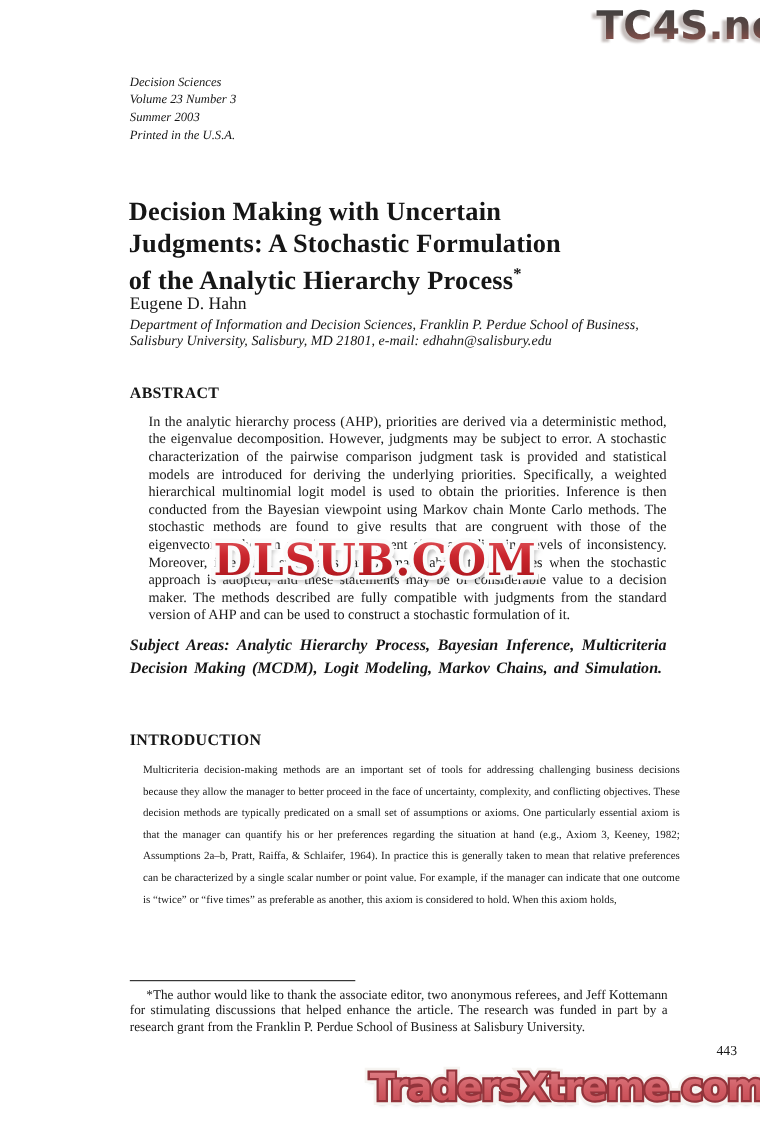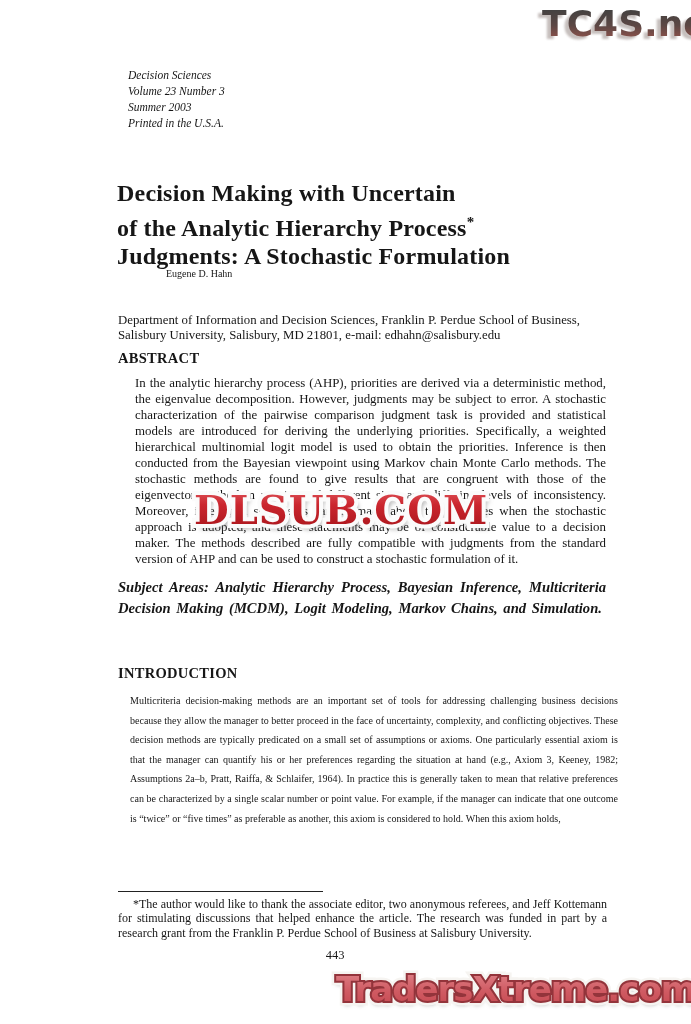--- a/index.html
+++ b/index.html
@@ -4,34 +4,34 @@
 <style>
   html,body { margin:0; padding:0; background:#ffffff; }
   .page {
     position:relative; width:691px; height:1024px; margin:0 auto;
     background:#ffffff; overflow:hidden;
     font-family:"Liberation Serif", serif; color:#161616;padding-left:36px;
   }
 
   
   .journal-info {
-    position:absolute; left:128px; top:67px;
+    position:absolute; left:118px; top:67px;
     font-style:italic; font-size:11.5px; line-height:16px;
   }
 
   
   .article-title {
     position:absolute; left:117px; top:179px;
     font-weight:bold; font-size:24px; line-height:28.5px; letter-spacing:0.2px;
   }
   .article-title sup { font-size:15px; }
-  .author-name { position:absolute; left:118px; top:268px; font-size:10px;margin-left:48px; }
+  .author-name { position:absolute; left:118px; top:268px; font-size:16px; }
   .author-affiliation {
     position:absolute; left:118px; top:288px; width:498px;
-    font-size:12.8px; line-height:14.8px;margin-top:25px;
+    font-style:italic; font-size:12.8px; line-height:14.8px;
   }
 
   
   .abstract-heading {
     position:absolute; left:118px; top:350px;
     font-weight:bold; font-size:14.5px; letter-spacing:0.3px;
   }
   .abstract-body {
     position:absolute; left:135px; top:375px; width:471px;
     font-size:12.9px; line-height:16px; text-align:justify;
@@ -56,21 +56,21 @@
   .footnote-rule {
     position:absolute; left:118px; top:891px; width:205px; height:0;
     border-top:1.3px solid #222;
   }
   .footnote-text {
     position:absolute; left:118px; top:897px; width:489px;
     font-size:12px; line-height:14.4px; text-align:justify; text-indent:15px;
   }
   .page-number {
     position:absolute; left:0; top:948px; width:670px;
-    text-align:center; font-size:12.5px;
+    text-align:right; font-size:12.5px;
   }
 
   
   .wm-tc4s {
     position:absolute; top:3px; right:2px;
     font-family:"DejaVu Sans", sans-serif; font-weight:bold;
     font-size:36px; letter-spacing:0px; white-space:nowrap;
   }
   .wm-tc4s .wm-shadow {
     position:absolute; left:-4px; top:3px; color:#c6bfbd; filter:blur(1px);
@@ -129,22 +129,22 @@
 
   <div class="journal-info">
     <div>Decision Sciences</div>
     <div>Volume 23 Number 3</div>
     <div>Summer 2003</div>
     <div>Printed in the U.S.A.</div>
   </div>
 
   <div class="article-title">
     <div>Decision Making with Uncertain</div>
+    <div>Judgments: A Stochastic Formulation</div>
     <div><span>of the Analytic Hierarchy Process</span><sup>*</sup></div>
-    <div>Judgments: A Stochastic Formulation</div>
   </div>
 
   <div class="author-name">Eugene D. Hahn</div>
   <div class="author-affiliation">Department of Information and Decision Sciences, Franklin P. Perdue School of Business, Salisbury University, Salisbury, MD 21801, e-mail: edhahn@salisbury.edu</div>
 
   <div class="abstract-heading">ABSTRACT</div>
   <div class="abstract-body">In the analytic hierarchy process (AHP), priorities are derived via a deterministic method, the eigenvalue decomposition. However, judgments may be subject to error. A stochastic characterization of the pairwise comparison judgment task is provided and statistical models are introduced for deriving the underlying priorities. Specifically, a weighted hierarchical multinomial logit model is used to obtain the priorities. Inference is then conducted from the Bayesian viewpoint using Markov chain Monte Carlo methods. The stochastic methods are found to give results that are congruent with those of the eigenvector method in matrices of different sizes and differing levels of inconsistency. Moreover, inferential statements can be made about the priorities when the stochastic approach is adopted, and these statements may be of considerable value to a decision maker. The methods described are fully compatible with judgments from the standard version of AHP and can be used to construct a stochastic formulation of it.</div>
 
   <div class="wm-dlsub">
     <span class="wm-outline">DLSUB.COM</span>

